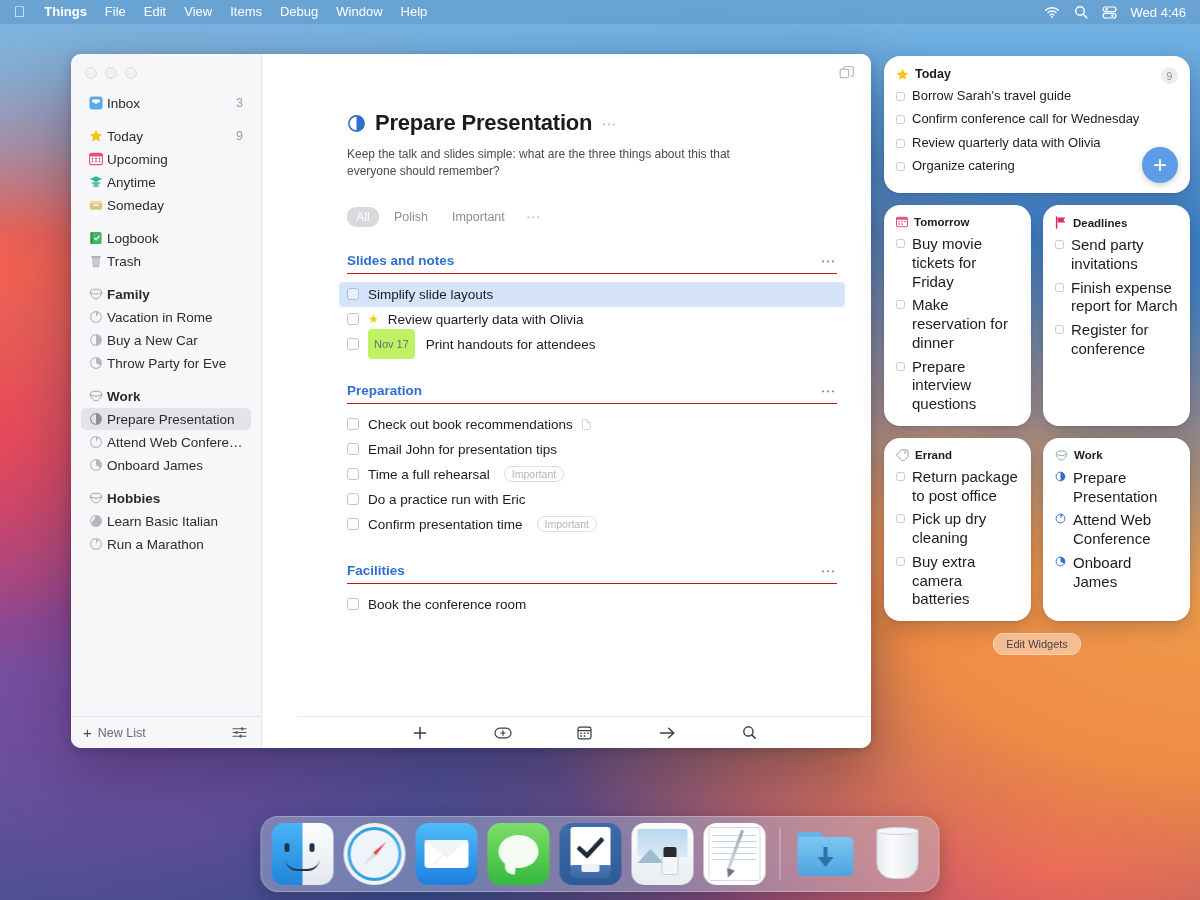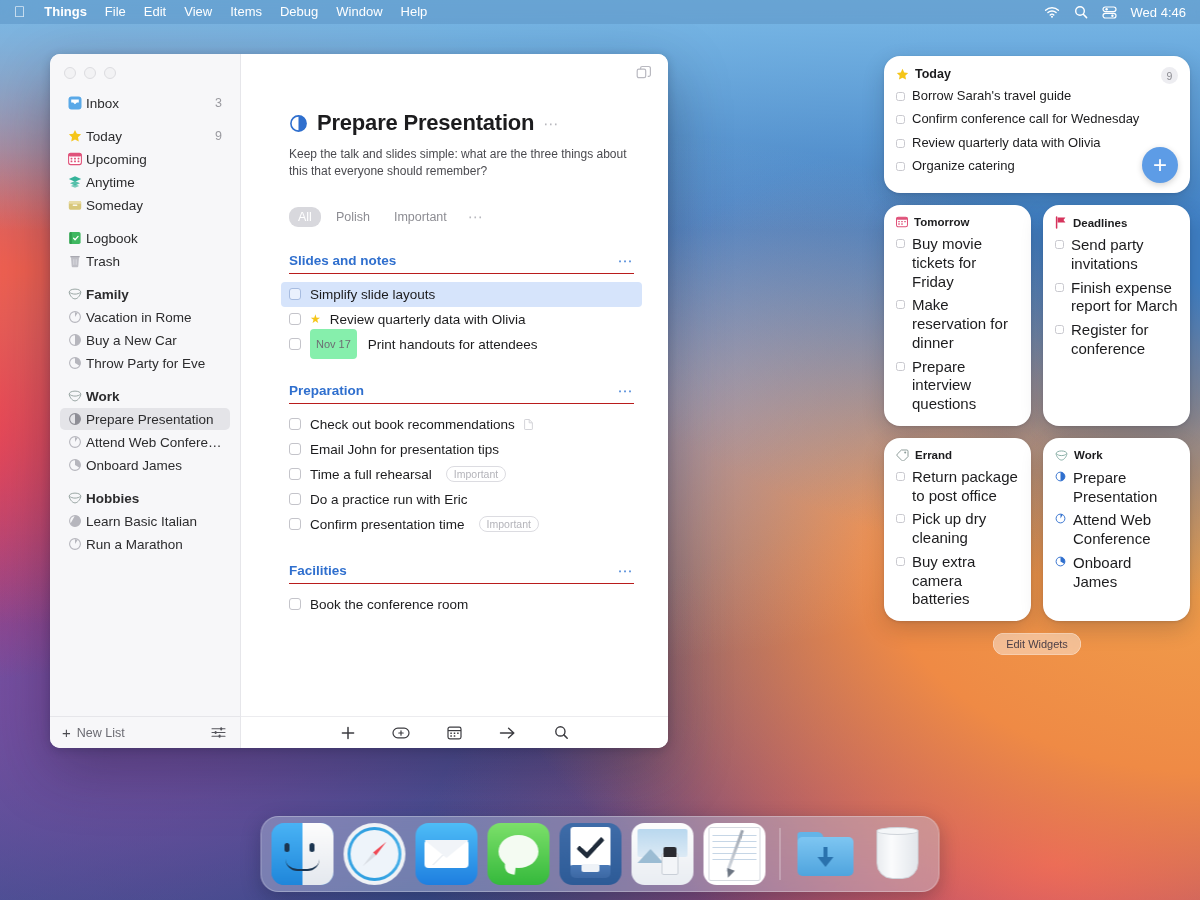--- a/index.html
+++ b/index.html
@@ -46,25 +46,25 @@
   }
   #menubar .apple { font-size:15px; line-height:1; padding:0 10px 2px 6px; }
   .mb-item { padding:0 9px; line-height:24px; white-space:nowrap; }
   .mb-item.bold { font-weight:bold; }
   #menubar-right { margin-left:auto; display:flex; align-items:center; gap:14px; padding-right:4px; }
   #menubar-right .mbi { display:flex; align-items:center; }
   #clock { font-size:13px; }
 
   
   #things-window {
-    position:absolute; left:50px; top:54px; width:618px; height:694px;
+    position:absolute; left:71px; top:54px; width:800px; height:694px;
     border-radius:10px; overflow:hidden;
     background:#fff;
     box-shadow:0 22px 60px rgba(18,24,45,.34), 0 2px 10px rgba(18,24,45,.22);
-    display:flex; z-index:20;
+    display:flex; z-index:20;gap:37px;
   }
   
   #sidebar {
     width:191px; flex:0 0 191px; height:100%;
     background:#f7f7f9;
     border-right:1px solid #e6e6ea;
     display:flex; flex-direction:column;
     position:relative;
   }
   #traffic { height:38px; display:flex; align-items:center; padding-left:14px; gap:8px; }
@@ -121,21 +121,21 @@
   }
   .todo.selected { background:#d6e4fb; }
   .todo .cb {
     width:12px; height:12px; flex:0 0 12px;
     border:1px solid #c4c4ca; border-radius:3px; background:#fff;
   }
   .todo.selected .cb { border-color:#a7bce0; background:#eaf1fd; }
   .todo .txt { white-space:nowrap; }
   .star { color:#f5c518; font-size:12px; }
   .datepill {
-    font-size:11px; color:#6d6d73; background:#86efac;
+    font-size:11px; color:#6d6d73; background:#bef264;
     border-radius:4px; padding:9px 6px; margin-right:2px;
   }
   .tagpill {
     font-size:10.5px; color:#b4b4ba; border:1px solid #dcdce1;
     border-radius:8px; padding:1px 7px; margin-left:5px;
   }
   .noteicon { color:#cfcfd5; }
 
   #detail-footer {
     height:32px; border-top:1px solid #ececef;

